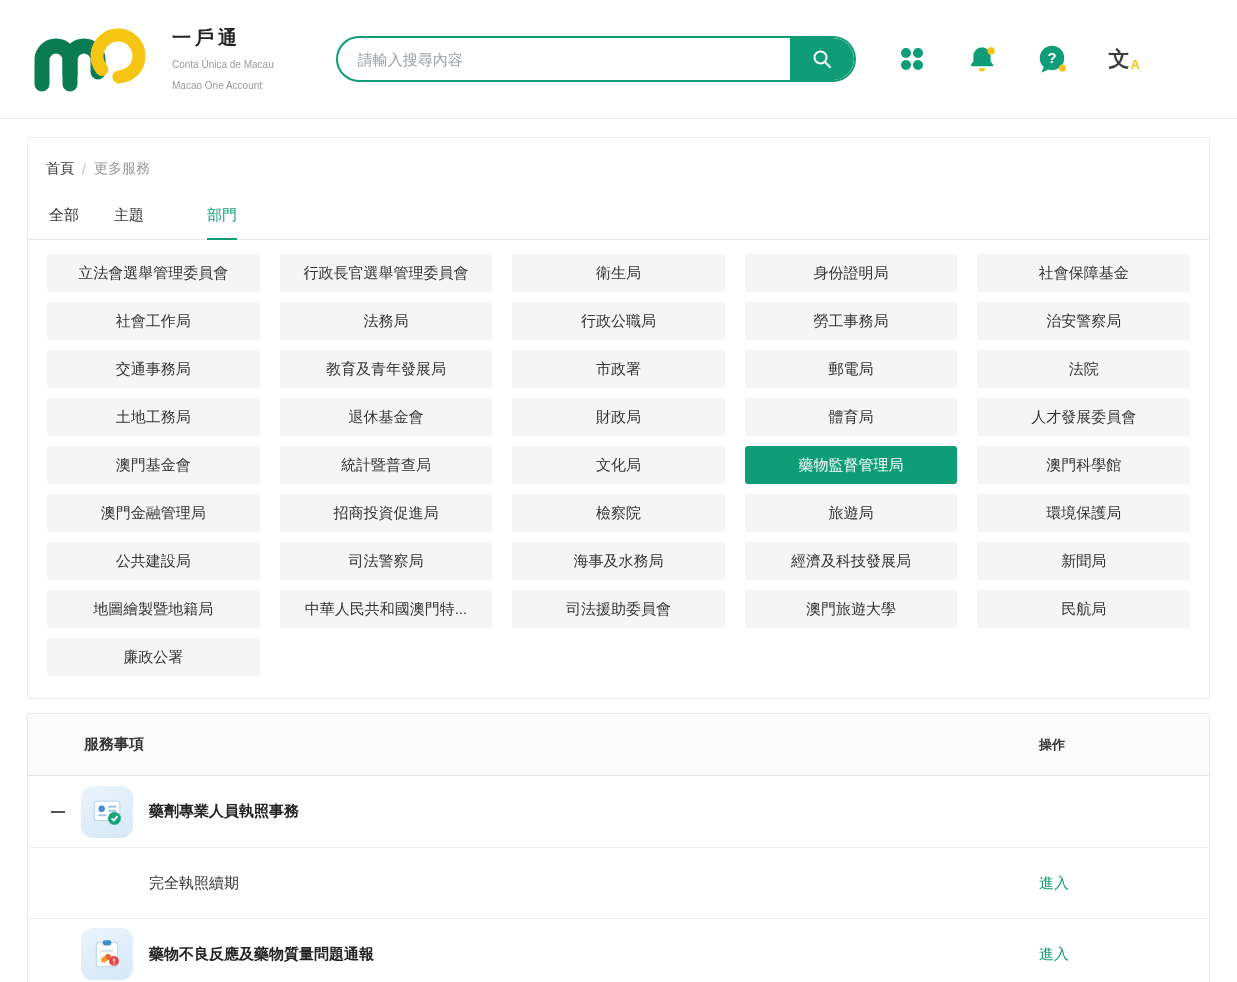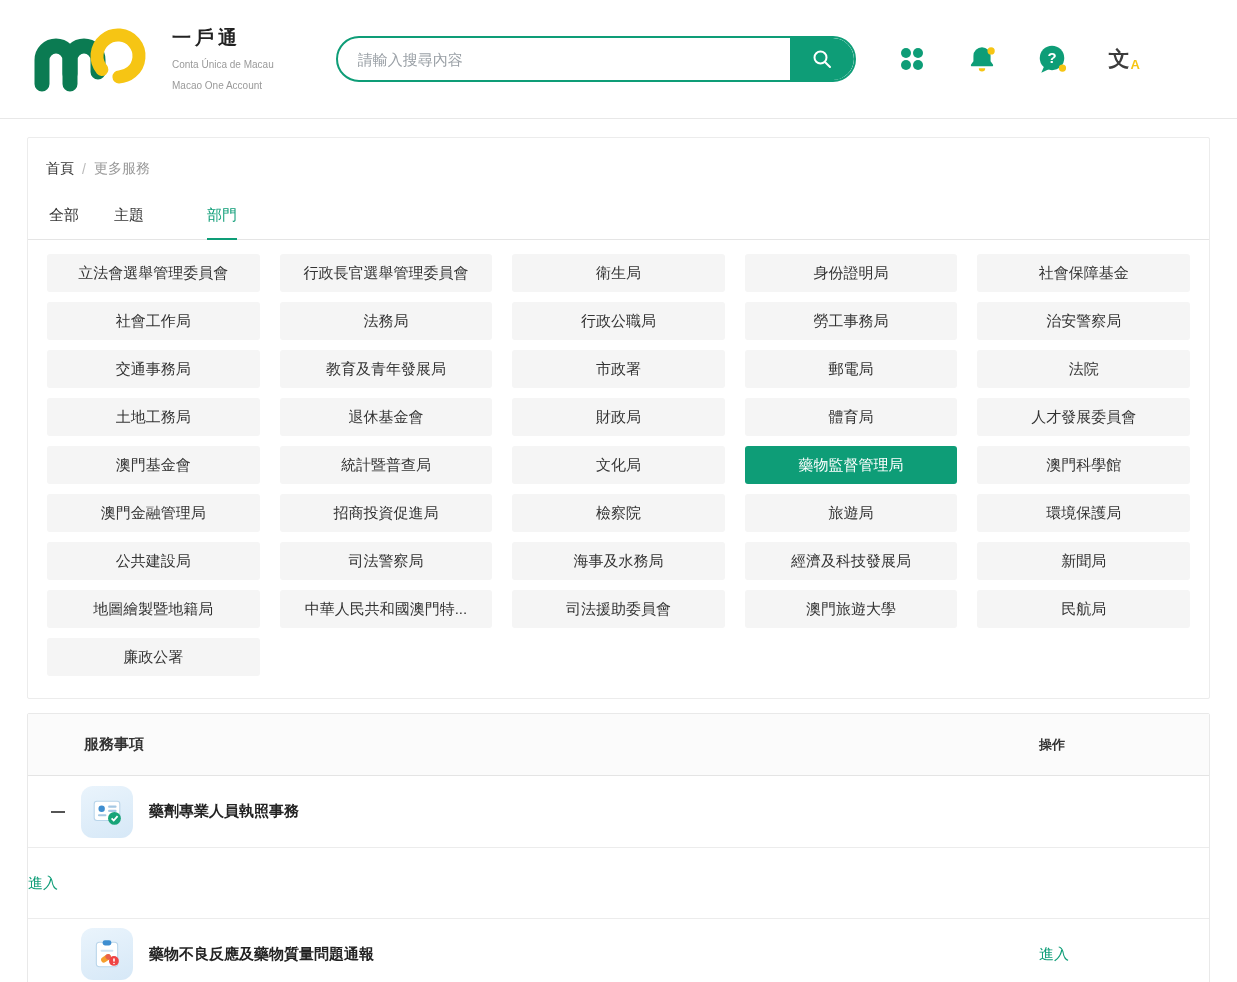--- a/index.html
+++ b/index.html
@@ -213,20 +213,23 @@
               <rect x="16" y="13" width="8" height="2" rx="1" fill="#a5c8e3"></rect>
               <circle cx="22" cy="21" r="6" fill="#18a478"></circle>
               <path d="M19.3 21 l2 2 l3.6 -4.2" stroke="#fff" stroke-width="1.7" fill="none"></path>
             </svg>
           </div>
           <div class="svc-title">藥劑專業人員執照事務</div>
         </div>
         <div class="svc-action"></div>
       </div>
       <div class="svc-row svc-sub">
+        <div class="svc-left">
+          <div class="svc-subtitle">完全執照續期</div>
+        </div>
         <div class="svc-action"><a class="enter-link">進入</a></div>
       </div>
       <div class="svc-row svc-item">
         <div class="svc-left">
           <div class="collapse-spacer"></div>
           <div class="app-icon">
             <svg width="32" height="32" viewBox="0 0 30 30">
               <rect x="5" y="4" width="20" height="23" rx="3" fill="#fff" stroke="#b9d5ea"></rect>
               <rect x="11" y="2" width="8" height="5" rx="2" fill="#3e8ed0"></rect>
               <rect x="9" y="11" width="12" height="2" rx="1" fill="#cfe2f1"></rect>

